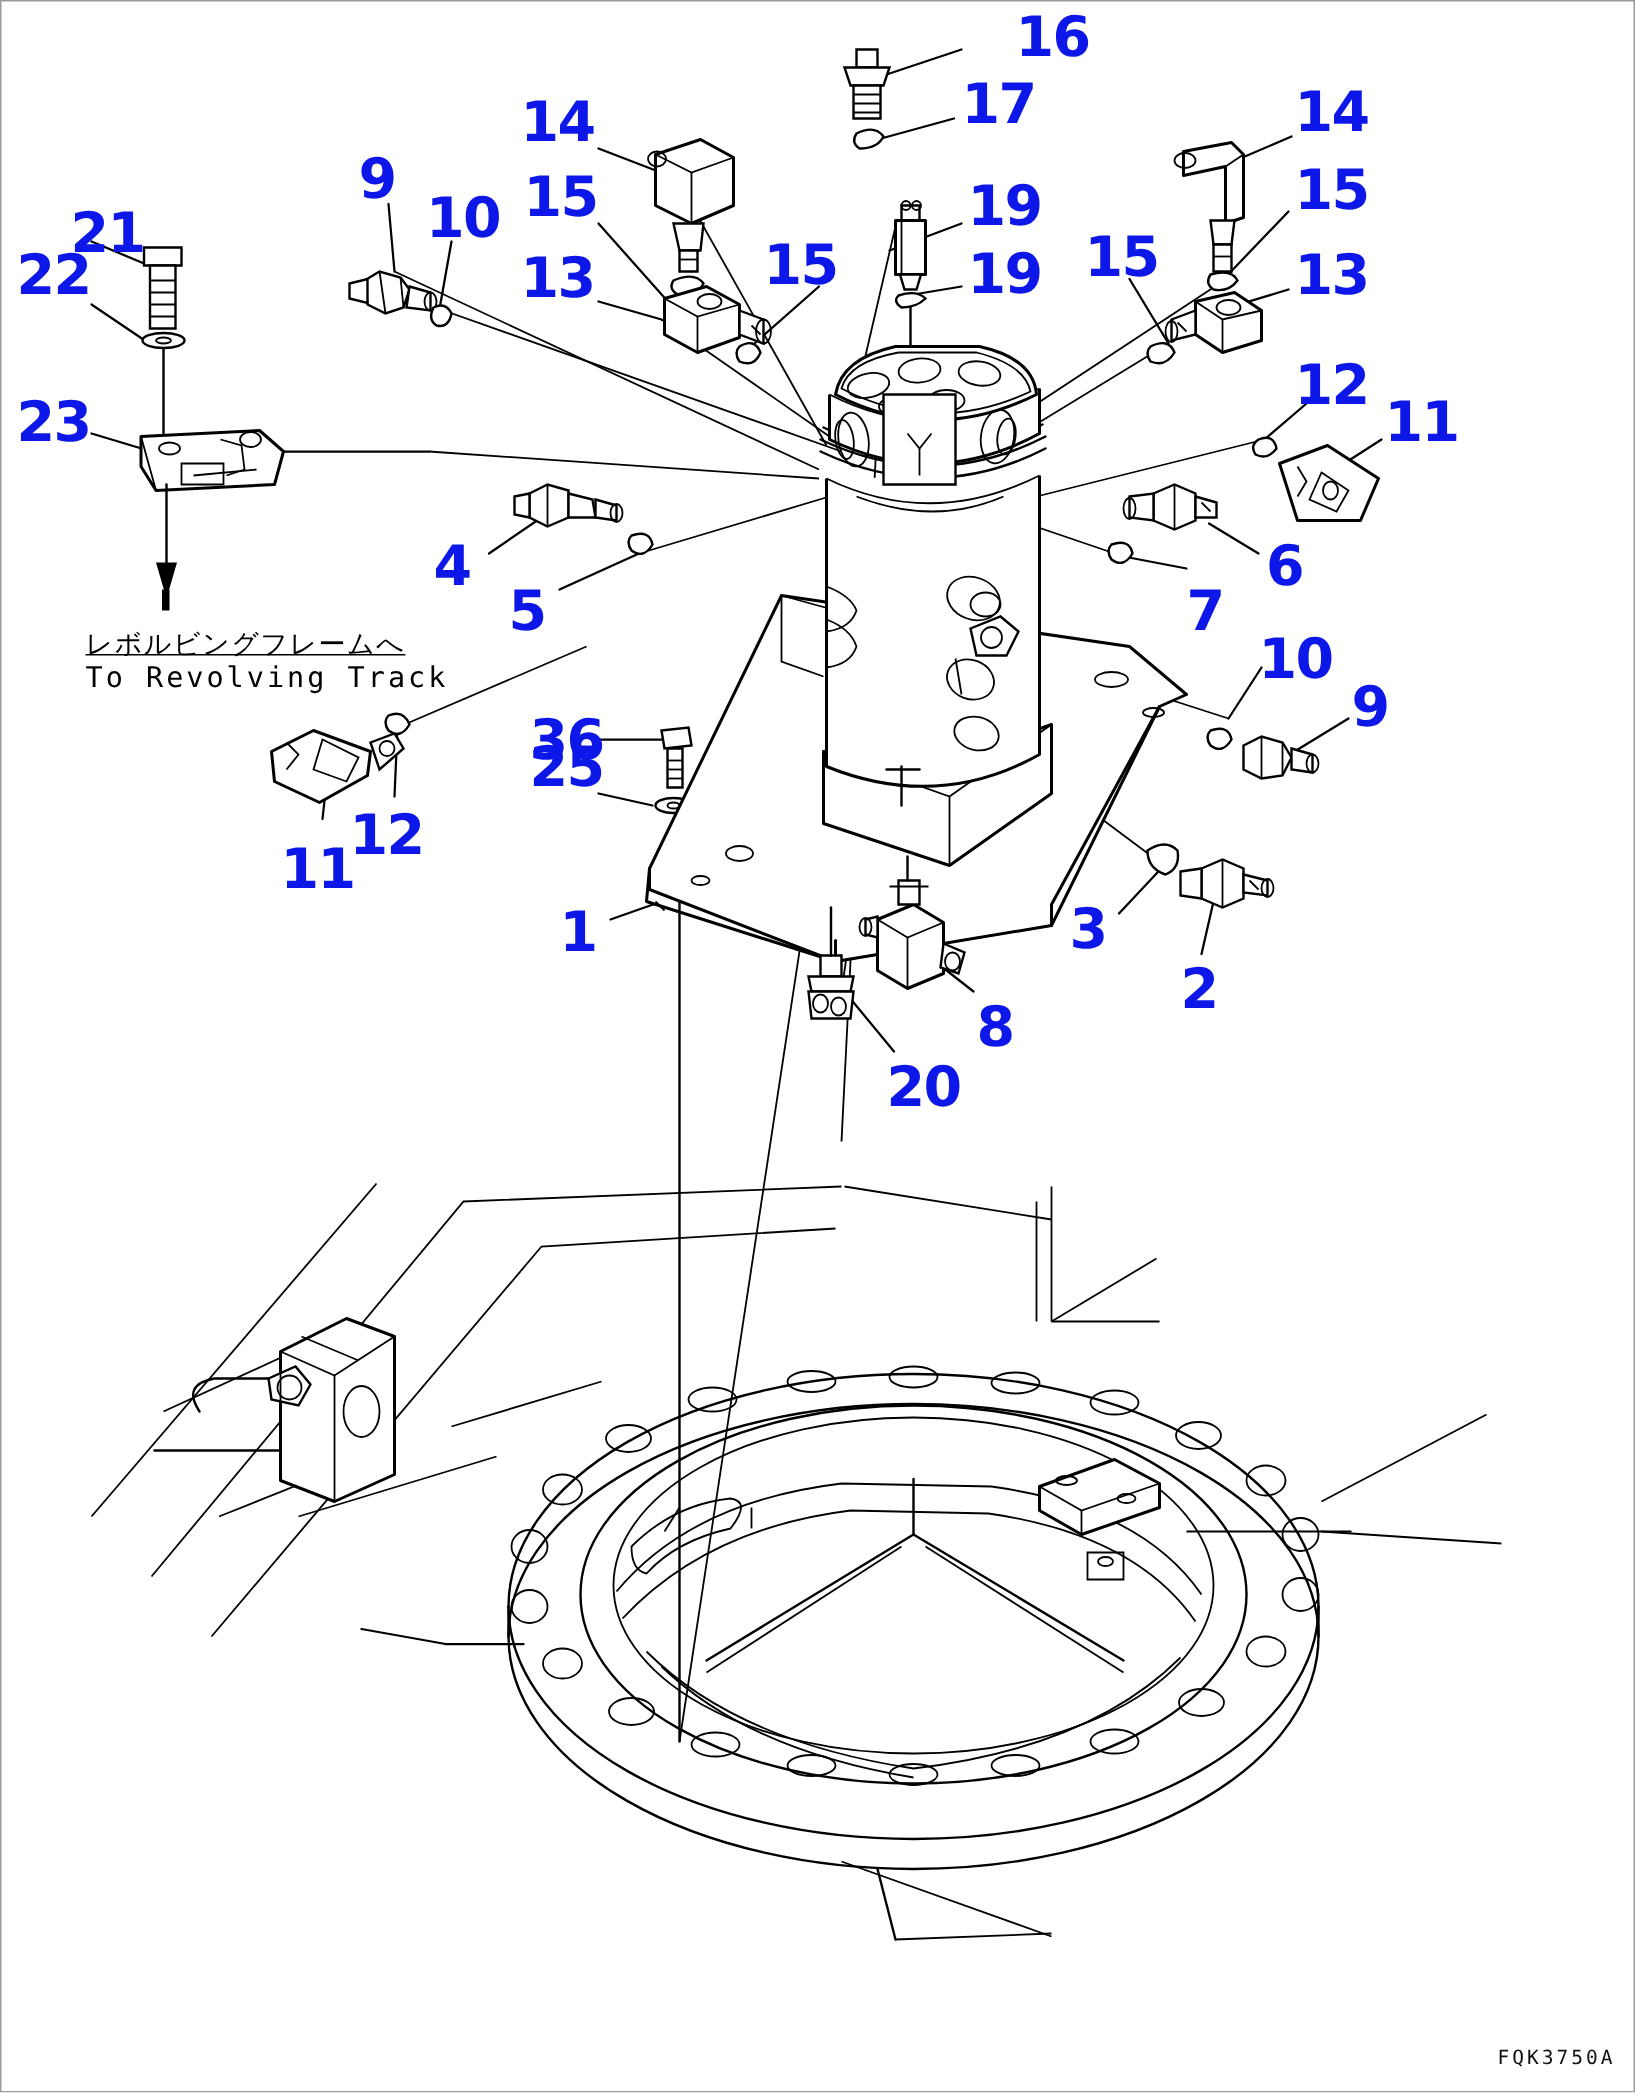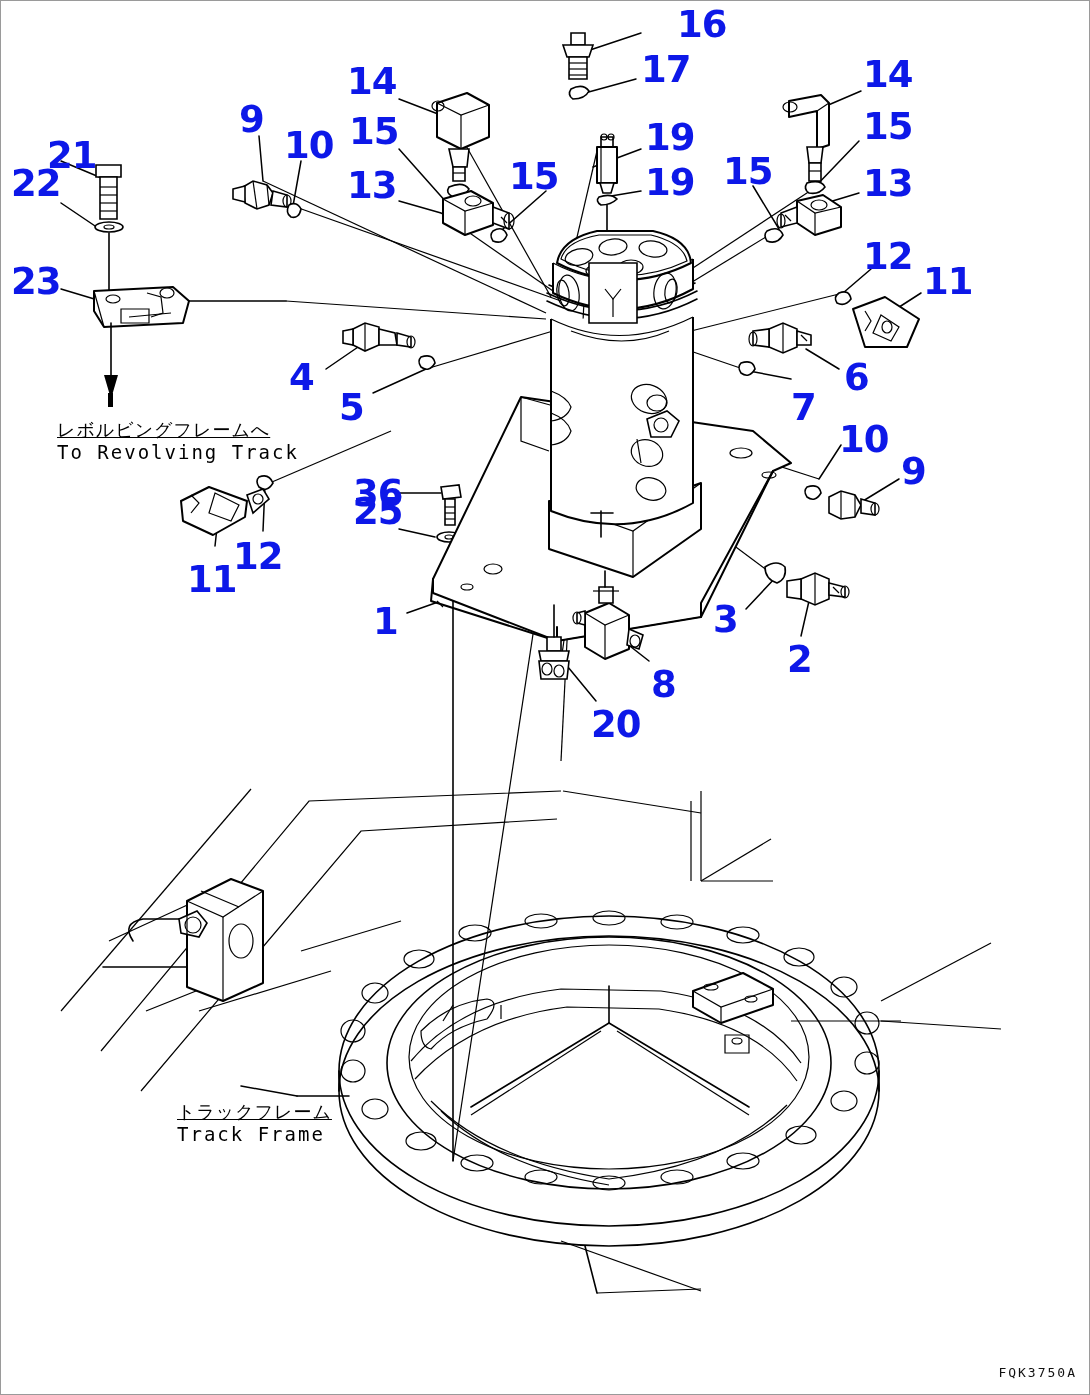--- a/index.html
+++ b/index.html
@@ -548,20 +548,16 @@
   <div class="callout" style="left:712px;top:600px;">3</div>
   <div class="callout" style="left:786px;top:640px;">2</div>
   <div class="callout" style="left:650px;top:665px;">8</div>
   <div class="callout" style="left:578px;top:705px;margin-left:12px;">20</div>
 
   <div class="jlabel" style="left:56px;top:418px;">
     <span class="jp">レボルビングフレームへ</span>
     <span class="en">To Revolving Track</span>
   </div>
 
-  <div class="jlabel" style="left:176px;top:1100px;">
-    <span class="jp">トラックフレーム</span>
-    <span class="en">Track Frame</span>
-  </div>
 
   <div class="figcode">FQK3750A</div>
 
 </div>
 
 </body></html>

